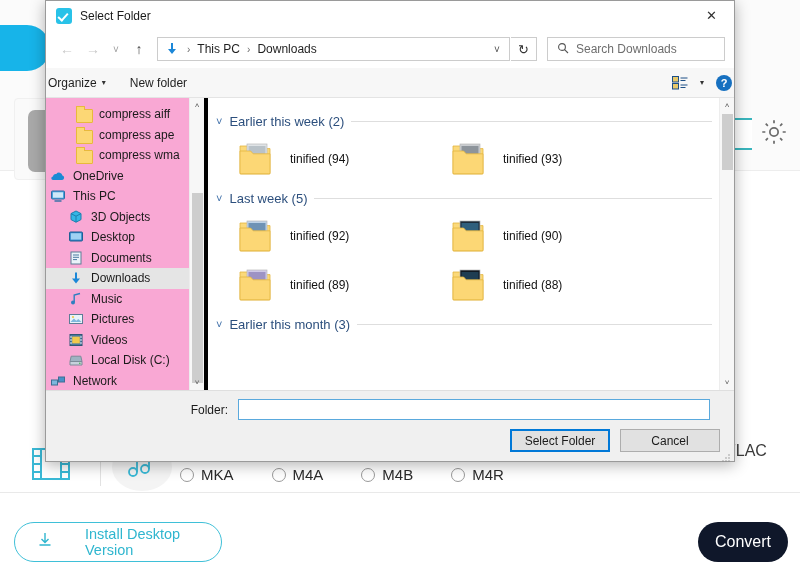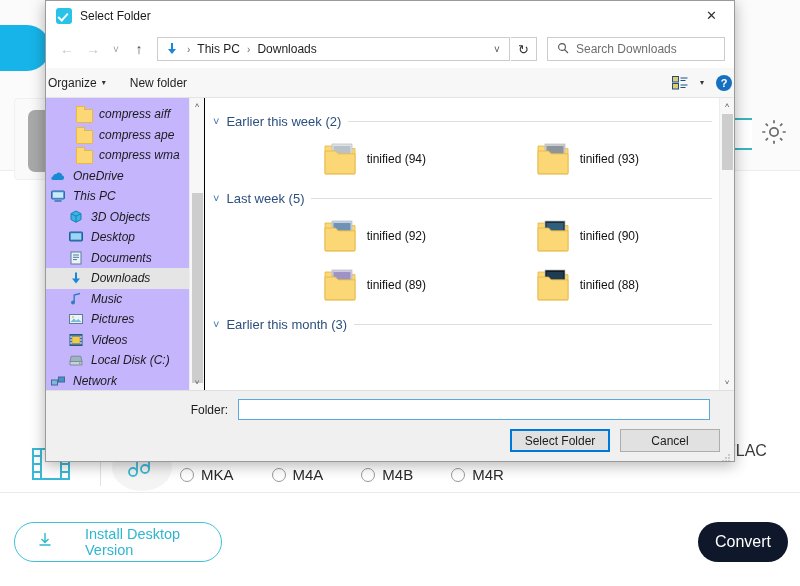--- a/index.html
+++ b/index.html
@@ -142,23 +142,22 @@
   .view-icon{width:16px;height:14px;position:relative;cursor:pointer;}
   .help-icon{
     width:16px;height:16px;border-radius:50%;background:#1670c0;color:#fff;
     font-size:11px;font-weight:bold;display:flex;align-items:center;justify-content:center;cursor:pointer;
   }
 
   .body-area{flex:1;display:flex;background:#ffffff;min-height:0;position:relative;}
 
   
   .tree{
-    width:158px;flex:none;background:#c4b5fd;position:relative;overflow:hidden;
-    border-right:1px solid #000000;
-    font-style:italic;
+    width:158px;flex:none;background:#f9a8d4;position:relative;overflow:hidden;
+    border-right:4px solid #000000;
   }
   .tree-inner{padding-top:6px;}
   .tnode{
     height:20.5px;display:flex;align-items:center;font-size:12px;color:#1b1b1b;
     cursor:pointer;padding-left:4px;
   }
   .tnode.sel{background:#e5e5e5;}
   .tnode .tlabel{margin-left:7px;white-space:nowrap;font-family:"Liberation Sans",sans-serif;}
   .tnode.indent1{padding-left:22px;}
   .tnode.indent2{padding-left:30px;}
@@ -186,22 +185,22 @@
   .filelist{flex:1;position:relative;overflow:hidden;background:#ffffff;}
   .fl-inner{padding:8px 0 0 8px;}
   .group-hdr{
     display:flex;align-items:center;gap:7px;height:22px;margin:4px 0 2px 0;cursor:pointer;
   }
   .group-chev{font-size:11px;color:#3d6ea8;}
   .group-title{font-size:13px;color:#2c4f7d;white-space:nowrap;font-family:"Liberation Sans",sans-serif;}
   .group-rule{flex:1;height:1px;background:#dedede;margin-right:22px;}
   .grid{display:flex;flex-wrap:wrap;}
   .fitem{
-    width:213px;height:49px;display:flex;align-items:center;gap:10px;
-    padding-left:22px;box-sizing:border-box;cursor:pointer;justify-content:flex-end;
+    width:213px;height:49px;display:flex;align-items:center;gap:18px;
+    padding-left:22px;box-sizing:border-box;cursor:pointer;
   }
   .fname{font-size:12px;color:#121212;white-space:nowrap;font-family:"Liberation Sans",sans-serif;}
   .fthumb{width:34px;height:38px;position:relative;flex:none;}
 
   
   .dlg-footer{
     flex:0 0 70px;background:#f0f0f0;position:relative;border-top:1px solid #dfdfdf;
   }
   .folder-row{position:absolute;left:0;top:8px;width:100%;display:flex;align-items:center;}
   .folder-lbl{

